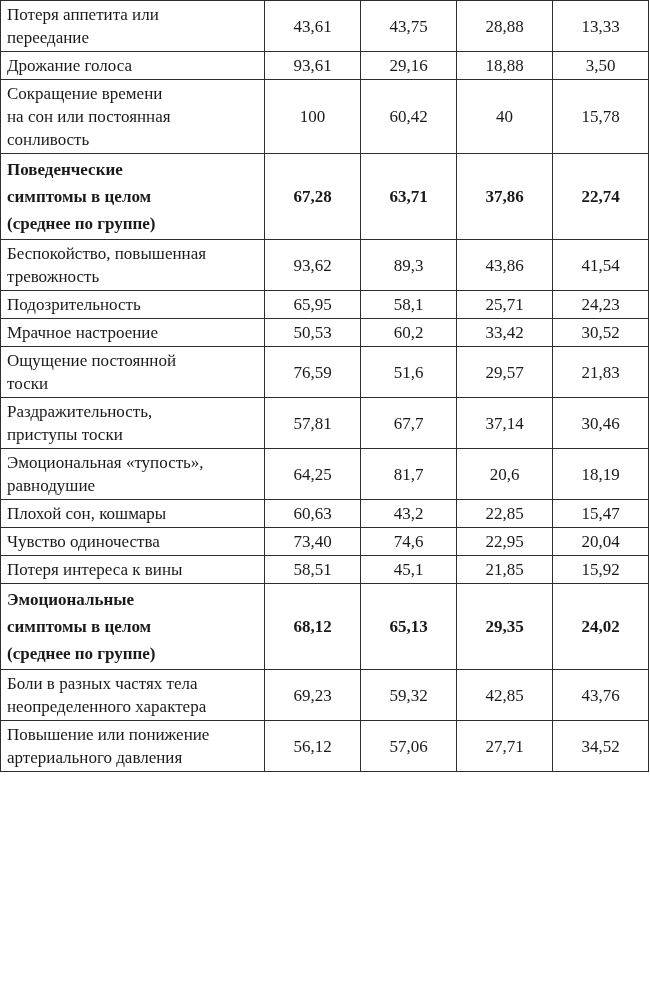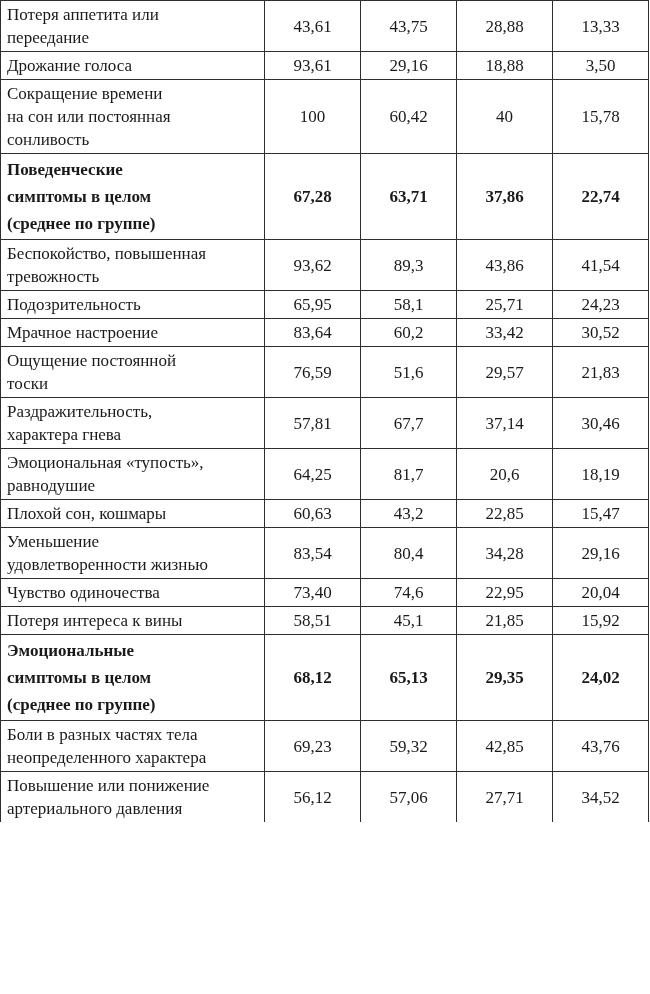--- a/index.html
+++ b/index.html
@@ -99,63 +99,55 @@
         </tr>
         <tr>
           <td class="label-cell">Подозрительность</td>
           <td class="value-cell">65,95</td>
           <td class="value-cell">58,1</td>
           <td class="value-cell">25,71</td>
           <td class="value-cell">24,23</td>
         </tr>
         <tr>
           <td class="label-cell">Мрачное настроение</td>
-          <td class="value-cell">83,64</td>
+          <td class="value-cell">50,53</td>
           <td class="value-cell">60,2</td>
           <td class="value-cell">33,42</td>
           <td class="value-cell">30,52</td>
         </tr>
         <tr>
           <td class="label-cell">Ощущение постоянной
 тоски</td>
           <td class="value-cell">76,59</td>
           <td class="value-cell">51,6</td>
           <td class="value-cell">29,57</td>
           <td class="value-cell">21,83</td>
         </tr>
         <tr>
           <td class="label-cell">Раздражительность,
-характера гнева</td>
+приступы тоски</td>
           <td class="value-cell">57,81</td>
           <td class="value-cell">67,7</td>
           <td class="value-cell">37,14</td>
           <td class="value-cell">30,46</td>
         </tr>
         <tr>
           <td class="label-cell">Эмоциональная «тупость»,
 равнодушие</td>
           <td class="value-cell">64,25</td>
           <td class="value-cell">81,7</td>
           <td class="value-cell">20,6</td>
           <td class="value-cell">18,19</td>
         </tr>
         <tr>
           <td class="label-cell">Плохой сон, кошмары</td>
           <td class="value-cell">60,63</td>
           <td class="value-cell">43,2</td>
           <td class="value-cell">22,85</td>
           <td class="value-cell">15,47</td>
-        </tr>
-        <tr>
-          <td class="label-cell">Уменьшение
-удовлетворенности жизнью</td>
-          <td class="value-cell">83,54</td>
-          <td class="value-cell">80,4</td>
-          <td class="value-cell">34,28</td>
-          <td class="value-cell">29,16</td>
         </tr>
         <tr>
           <td class="label-cell">Чувство одиночества</td>
           <td class="value-cell">73,40</td>
           <td class="value-cell">74,6</td>
           <td class="value-cell">22,95</td>
           <td class="value-cell">20,04</td>
         </tr>
         <tr>
           <td class="label-cell">Потеря интереса к вины</td>

